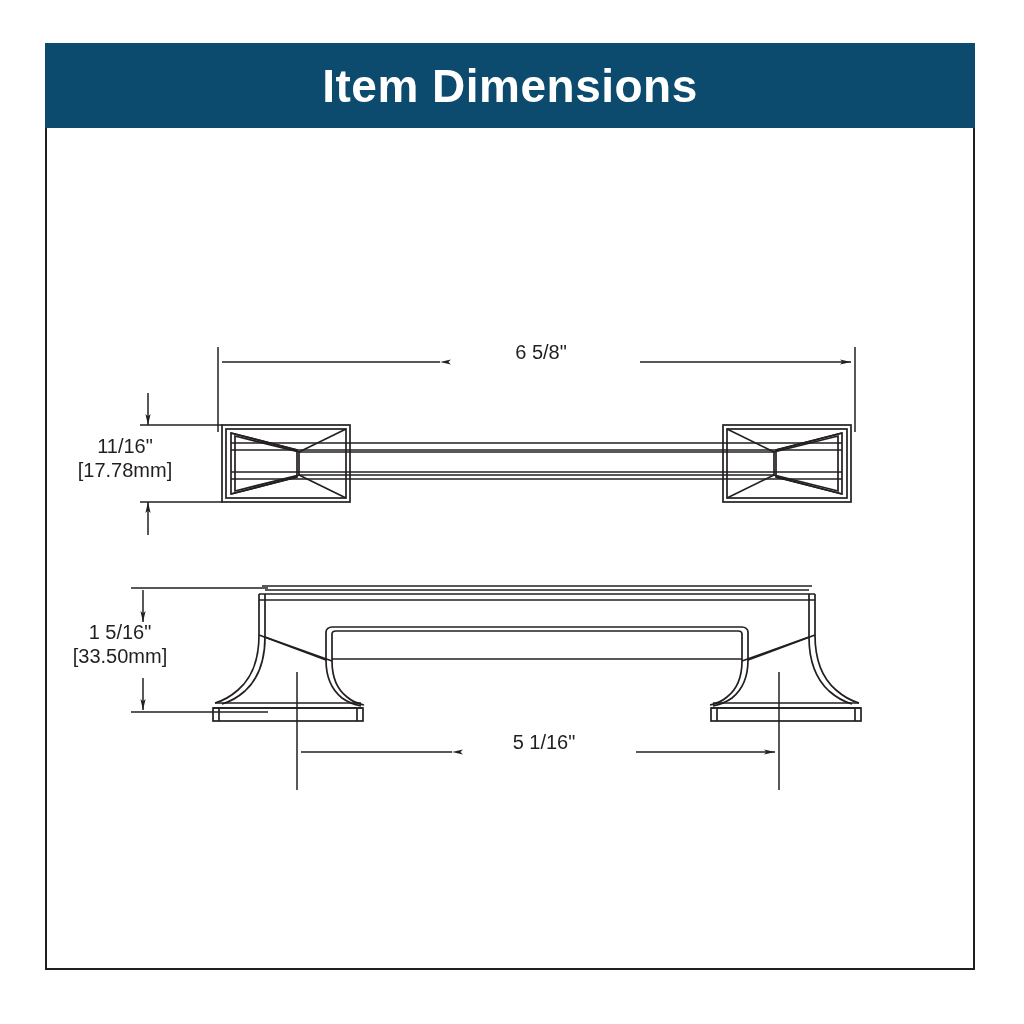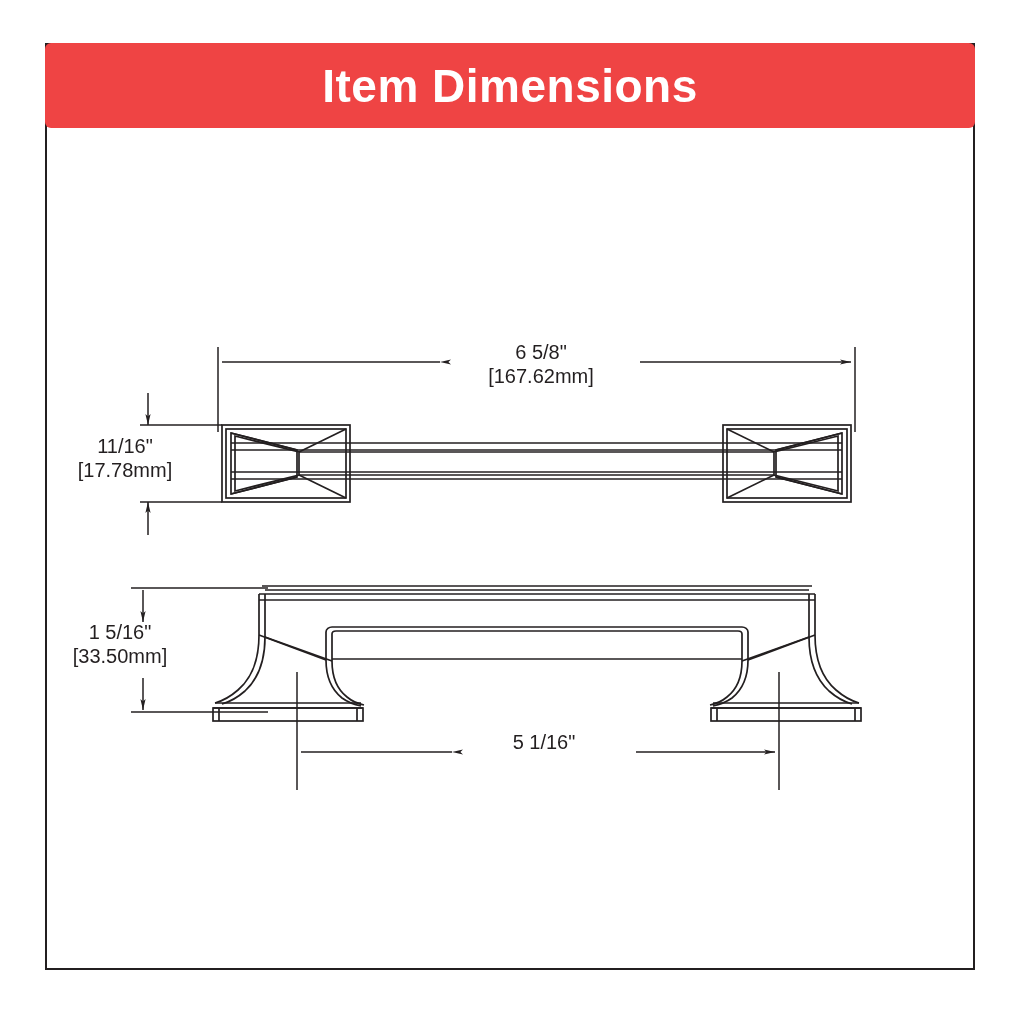--- a/index.html
+++ b/index.html
@@ -35,21 +35,21 @@
   }
   .dimtext span{display:block;}
 </style>
 </head>
 <body style="background: rgb(255, 255, 255);">
 
 <div id="page">
 
   <div id="frame" style="border-color: rgb(35, 31, 32);"></div>
 
-  <div id="header-bar" style="background: #ef4444; border-radius: 6px;">
+  <div id="header-bar" style="background: #0c4a6e;">
     <div id="header-title" style="color: rgb(255, 255, 255);">Item Dimensions</div>
   </div>
 
   <svg id="drawing" viewBox="0 0 1024 1024" width="1024" height="1024">
     <defs>
       <marker id="arrL" markerWidth="12" markerHeight="8" refX="11" refY="4" orient="auto" markerUnits="userSpaceOnUse">
         <path d="M11,4 L0,1.4 L2.6,4 L0,6.6 Z" fill="#231f20"></path>
       </marker>
       <marker id="arrR" markerWidth="12" markerHeight="8" refX="11" refY="4" orient="auto" markerUnits="userSpaceOnUse">
         <path d="M11,4 L0,1.4 L2.6,4 L0,6.6 Z" fill="#231f20"></path>
@@ -187,21 +187,20 @@
                  C740,631 742,632 742,634 L742,637"></path>
 
         <line x1="332" y1="659" x2="742" y2="659"></line>
       </g>
 
     </g>
   </svg>
 
   <div class="dimtext" style="left: 441px; top: 340px; width: 200px; color: rgb(35, 31, 32);">
     <span>6 5/8"</span>
-    <span>[167.62mm]</span>
   </div>
 
   <div class="dimtext" style="left: 55px; top: 434px; width: 140px; color: rgb(35, 31, 32);">
     <span>11/16"</span>
     <span>[17.78mm]</span>
   </div>
 
   <div class="dimtext" style="left: 50px; top: 620px; width: 140px; color: rgb(35, 31, 32);">
     <span>1 5/16"</span>
     <span>[33.50mm]</span>

